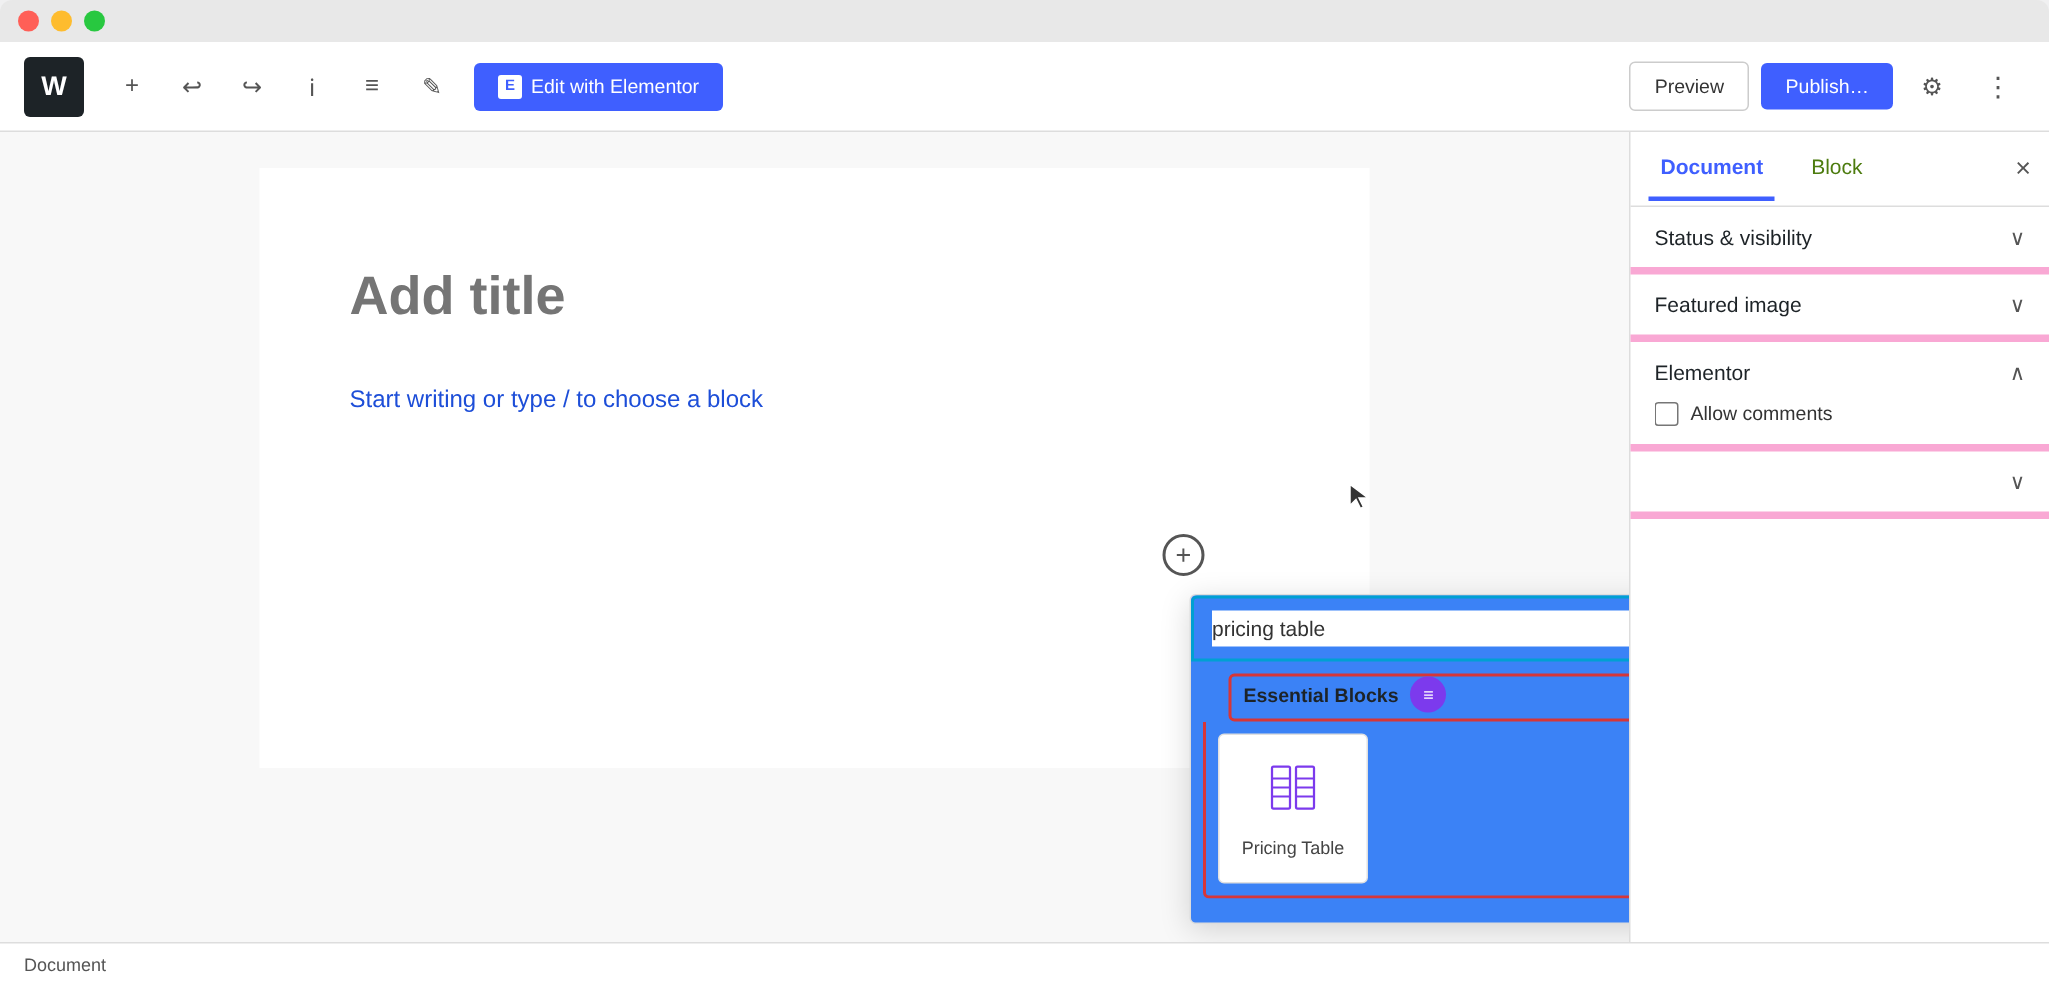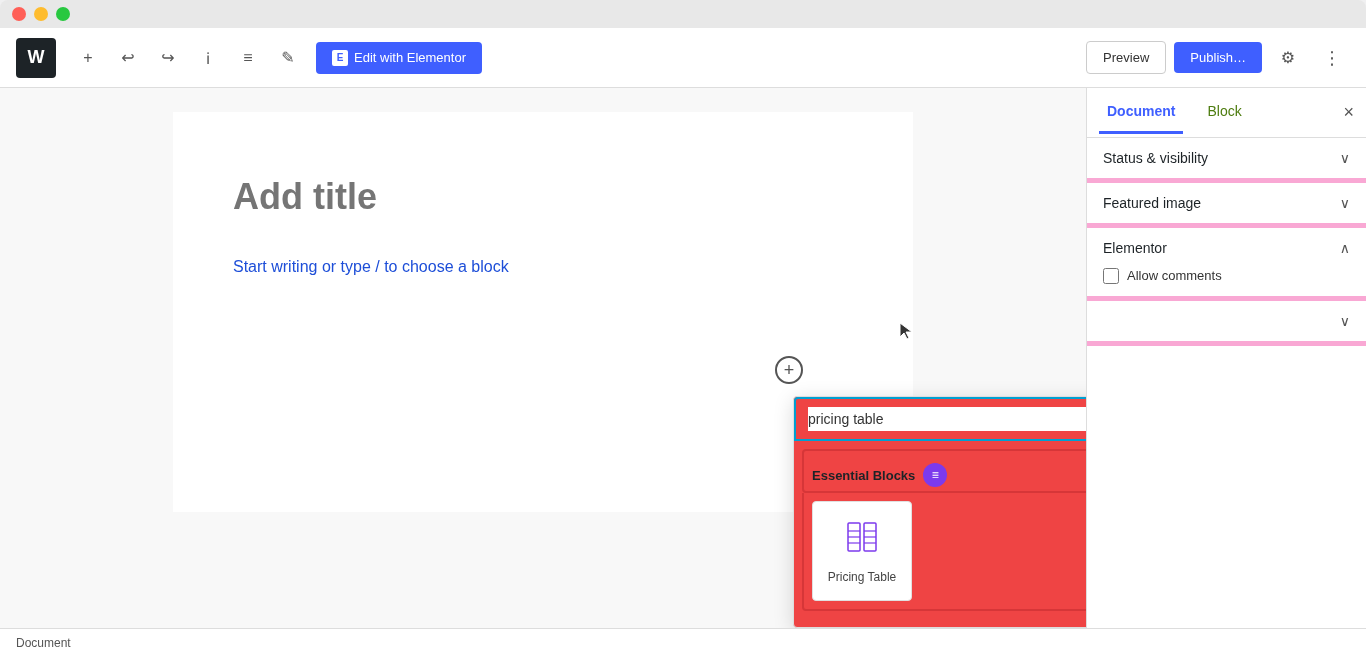--- a/index.html
+++ b/index.html
@@ -151,21 +151,21 @@
       font-size: 18px;
       z-index: 10;
     }
 
     
     .block-search-popup {
       position: absolute;
       top: 308px;
       left: 793px;
       width: 380px;
-      background: #ef4444;
+      background: #3b82f6;
       border: 1px solid #ddd;
       border-radius: 4px;
       box-shadow: 0 4px 20px rgba(0,0,0,0.15);
       z-index: 20;
       padding-bottom: 8px;
     }
     .block-search-input-wrap {
       display: flex;
       align-items: center;
       padding: 8px 12px;
@@ -182,24 +182,25 @@
       padding: 4px 0;
     }
 
     .block-results {
       padding: 8px;
     }
     .block-category-header {
       display: flex;
       align-items: flex-start;
       justify-content: space-between;
-      padding: 12px 8px 4px;
+      padding: 0 8px 4px;
       border: 2px solid #d63638;
       border-radius: 4px;
       margin-bottom: 8px;
+      margin-left: 17px;
     }
     .block-category-name {
       display: flex;
       align-items: center;
       gap: 8px;
       font-size: 13px;
       font-weight: 600;
       color: #1d2327;
     }
     .category-icon {

